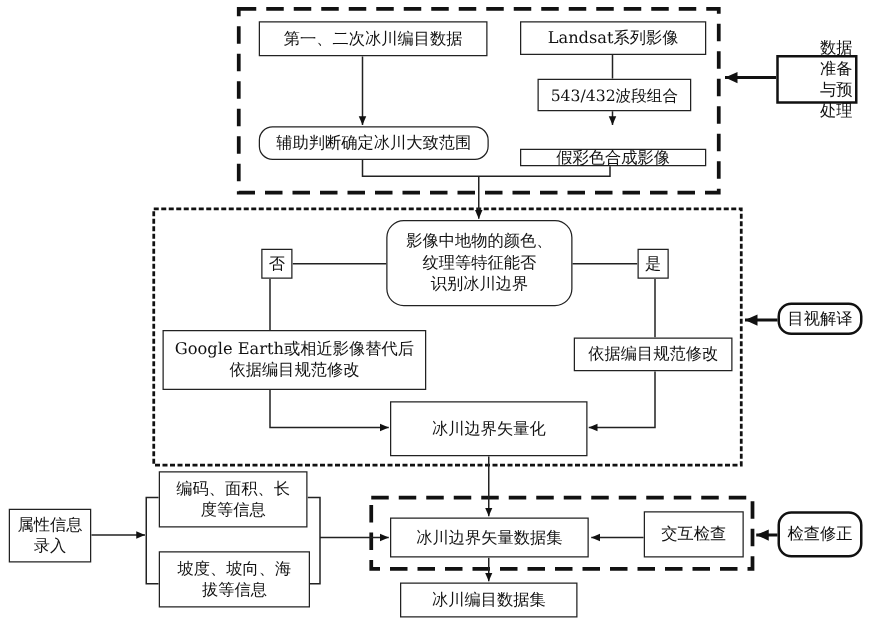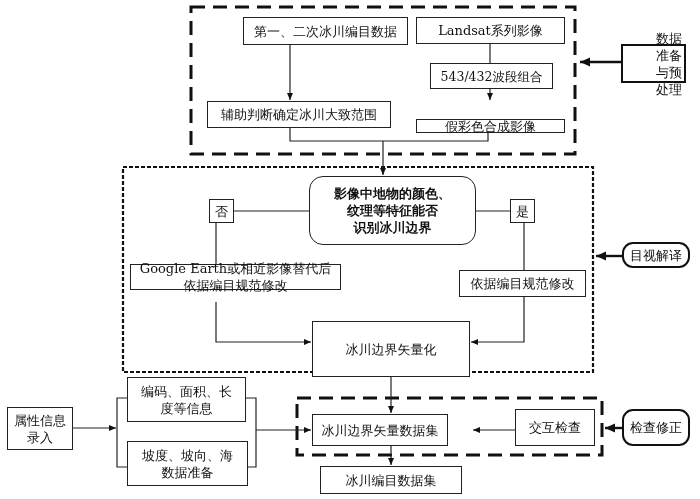--- a/index.html
+++ b/index.html
@@ -63,44 +63,44 @@
 
     <line x1="391" y1="446" x2="391" y2="465" marker-end="url(#ah)"></line>
   </g>
   <g stroke="#111" stroke-width="2.4" fill="none">
     <line x1="621" y1="62" x2="580" y2="62" marker-end="url(#ahb)"></line>
     <line x1="622" y1="256" x2="596" y2="256" marker-end="url(#ahb)"></line>
     <line x1="622" y1="428" x2="605" y2="428" marker-end="url(#ahb)"></line>
   </g>
 </svg>
 
-<div class="box" style="left:207px;top:17px;width:165px;height:28px;margin-left:36px;">第一、二次冰川编目数据</div>
+<div class="box" style="left:207px;top:17px;width:183px;height:28px;">第一、二次冰川编目数据</div>
 <div class="box" style="left:416px;top:17px;width:149px;height:27px;">Landsat系列影像</div>
 <div class="box small" style="left:430px;top:63px;width:123px;height:26px;">543/432波段组合</div>
-<div class="box" style="left:207px;top:101px;width:184px;height:27px;">辅助判断确定冰川大致范围</div>
+<div class="box" style="left:207px;top:101px;width:184px;height:27px;border-radius:11px;">辅助判断确定冰川大致范围</div>
 <div class="box" style="left:416px;top:119px;width:149px;height:14px;">假彩色合成影像</div>
 
 <div class="box thick" style="left:621px;top:44px;width:65px;height:39px;padding-left:31px;">数据准备
 与预处理</div>
 
-<div class="box rounded" style="left:309px;top:176px;width:167px;height:69px;font-weight:bold;">影像中地物的颜色、
+<div class="box rounded" style="left:309px;top:176px;width:149px;height:69px;">影像中地物的颜色、
 纹理等特征能否
 识别冰川边界</div>
 <div class="box" style="left:209px;top:199px;width:25px;height:24px;">否</div>
 <div class="box" style="left:510px;top:199px;width:25px;height:24px;">是</div>
-<div class="box" style="left:130px;top:264px;width:211px;height:26px;">Google Earth或相近影像替代后
+<div class="box" style="left:130px;top:264px;width:211px;height:48px;">Google Earth或相近影像替代后
 依据编目规范修改</div>
 <div class="box" style="left:459px;top:270px;width:127px;height:27px;">依据编目规范修改</div>
-<div class="box" style="left:312px;top:321px;width:158px;height:56px;">冰川边界矢量化</div>
+<div class="box" style="left:312px;top:321px;width:158px;height:44px;">冰川边界矢量化</div>
 
 <div class="box thick" style="left:622px;top:242px;width:68px;height:26px;border-radius:11px;">目视解译</div>
 
 <div class="box" style="left:7px;top:407px;width:66px;height:43px;">属性信息
 录入</div>
 <div class="box" style="left:127px;top:377px;width:119px;height:45px;">编码、面积、长
 度等信息</div>
 <div class="box" style="left:127px;top:441px;width:121px;height:45px;">坡度、坡向、海
-数据准备</div>
+拔等信息</div>
 
-<div class="box" style="left:312px;top:414px;width:136px;height:32px;">冰川边界矢量数据集</div>
+<div class="box" style="left:312px;top:414px;width:159px;height:32px;">冰川边界矢量数据集</div>
 <div class="box" style="left:515px;top:409px;width:80px;height:37px;text-align:center;">交互检查</div>
 <div class="box thick" style="left:622px;top:409px;width:68px;height:37px;border-radius:11px;">检查修正</div>
 <div class="box" style="left:320px;top:466px;width:142px;height:28px;">冰川编目数据集</div>
 
 </body></html>

